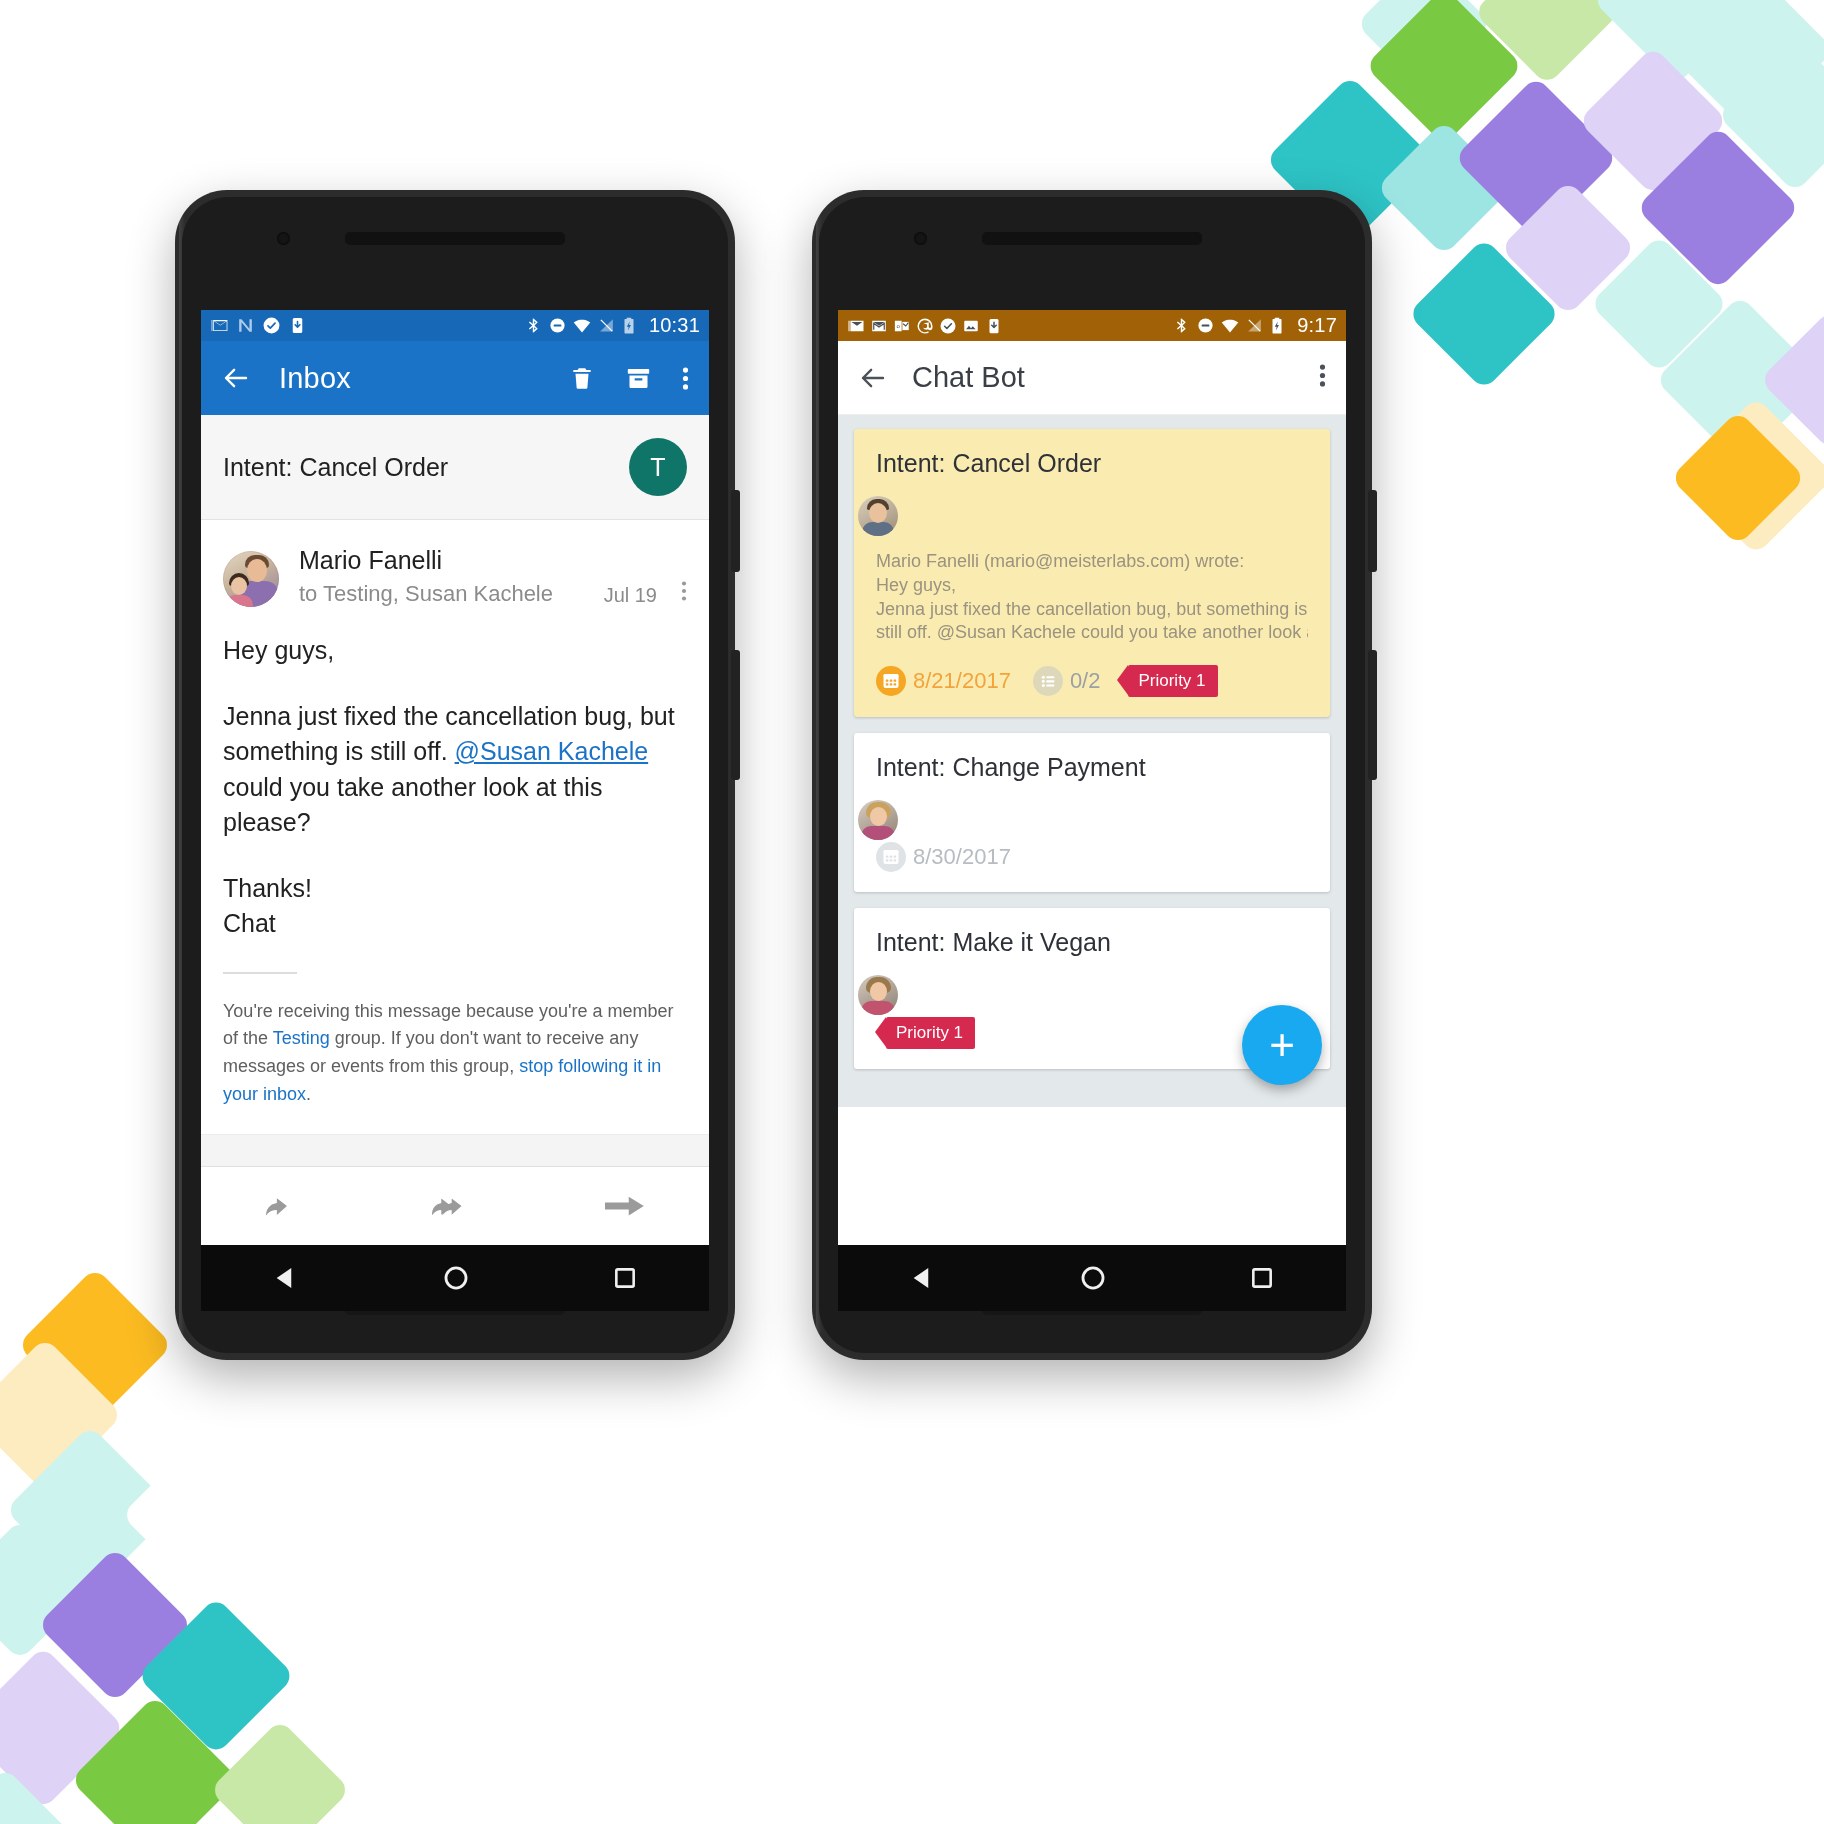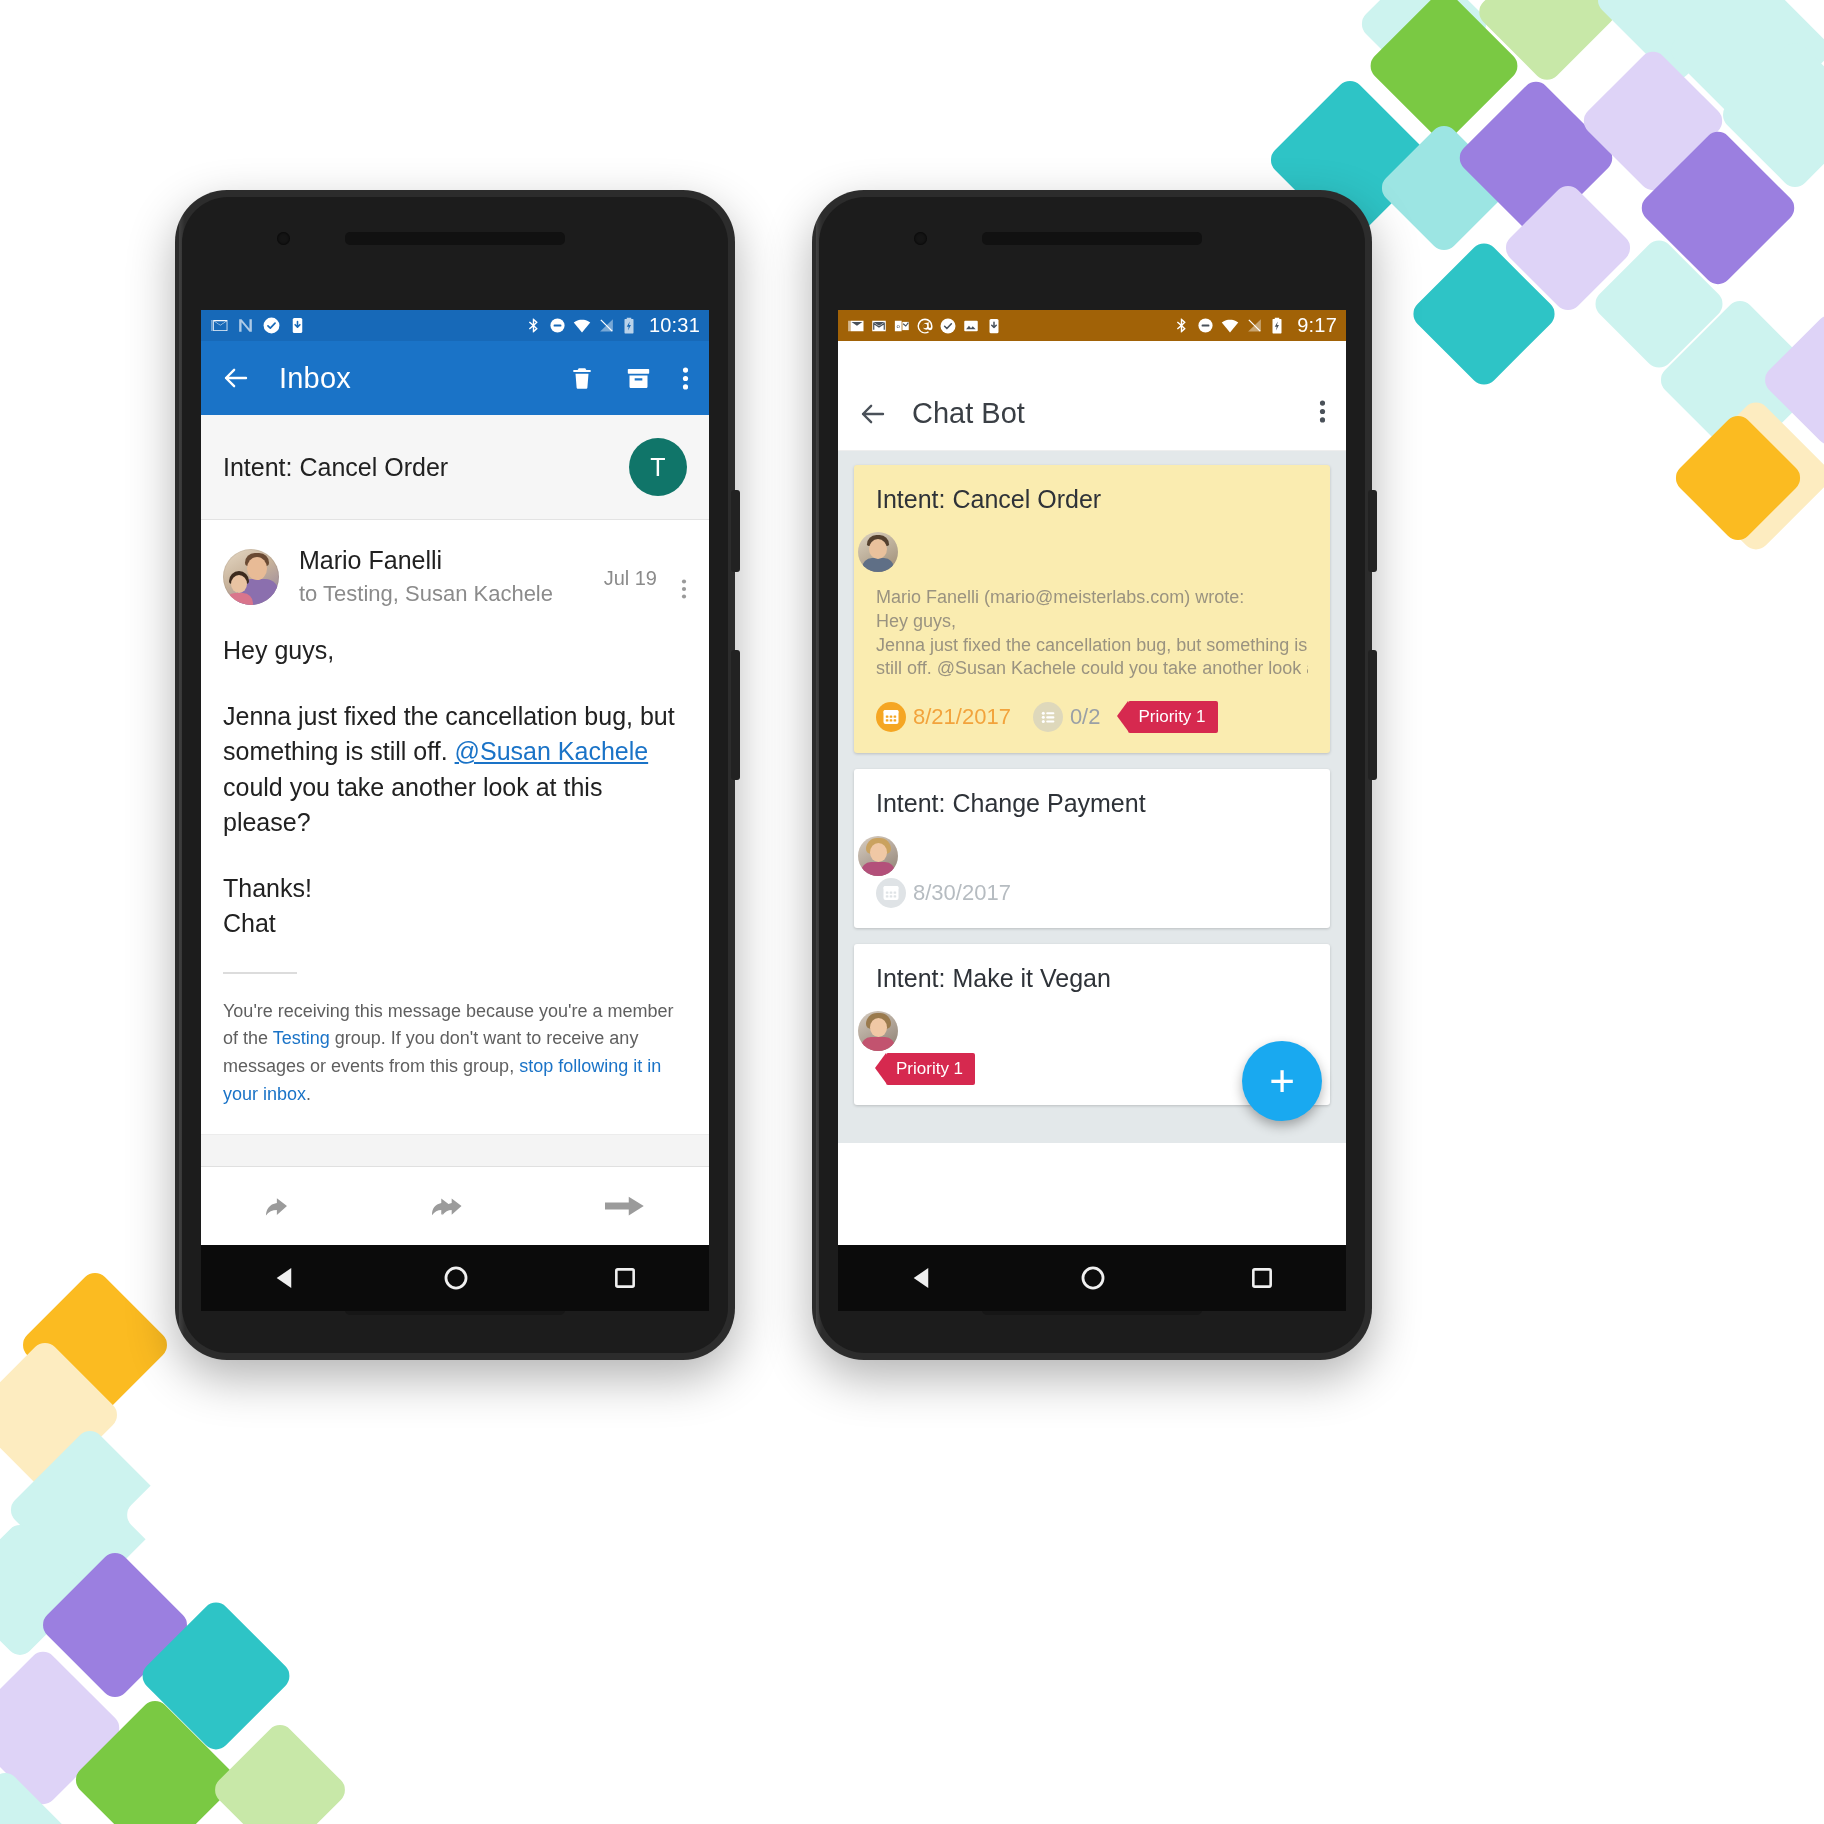--- a/index.html
+++ b/index.html
@@ -135,21 +135,21 @@
     border-radius: 50%;
     background: #107569;
     color: #fff;
     display:flex; align-items:center; justify-content:center;
     font-size: 25px;
     font-weight: 400;
   }
 
   .gm-sender-row {
     display: flex;
-    align-items: center;
+    align-items: flex-end;
     padding: 26px 22px 8px 22px;
   }
   .gm-sender-pic {
     width: 56px; height: 56px; border-radius: 50%;
     flex: 0 0 56px;
     background: linear-gradient(150deg, #e6d9c5 0%, #c7b29a 45%, #8e7d9e 100%);
     position: relative;
     overflow: hidden;
     box-shadow: inset 0 0 0 1px rgba(0,0,0,0.06);
   }
@@ -237,21 +237,20 @@
     display: flex; align-items: center; justify-content: space-around;
   }
 
   
   .cb-appbar {
     height: 74px;
     background: #ffffff;
     display: flex; align-items: center;
     padding: 0 20px; box-sizing: border-box;
     border-bottom: 1px solid #eee;
-    margin-top: 36px;
   }
   .cb-title {
     font-size: 29px; color: #3a3f45; font-weight: 400;
     margin-left: 24px;
   }
   .cb-progress {
     height: 72px;
     background: #14a7ee;
     display: flex; align-items: center;
     padding: 0 22px; box-sizing: border-box;

